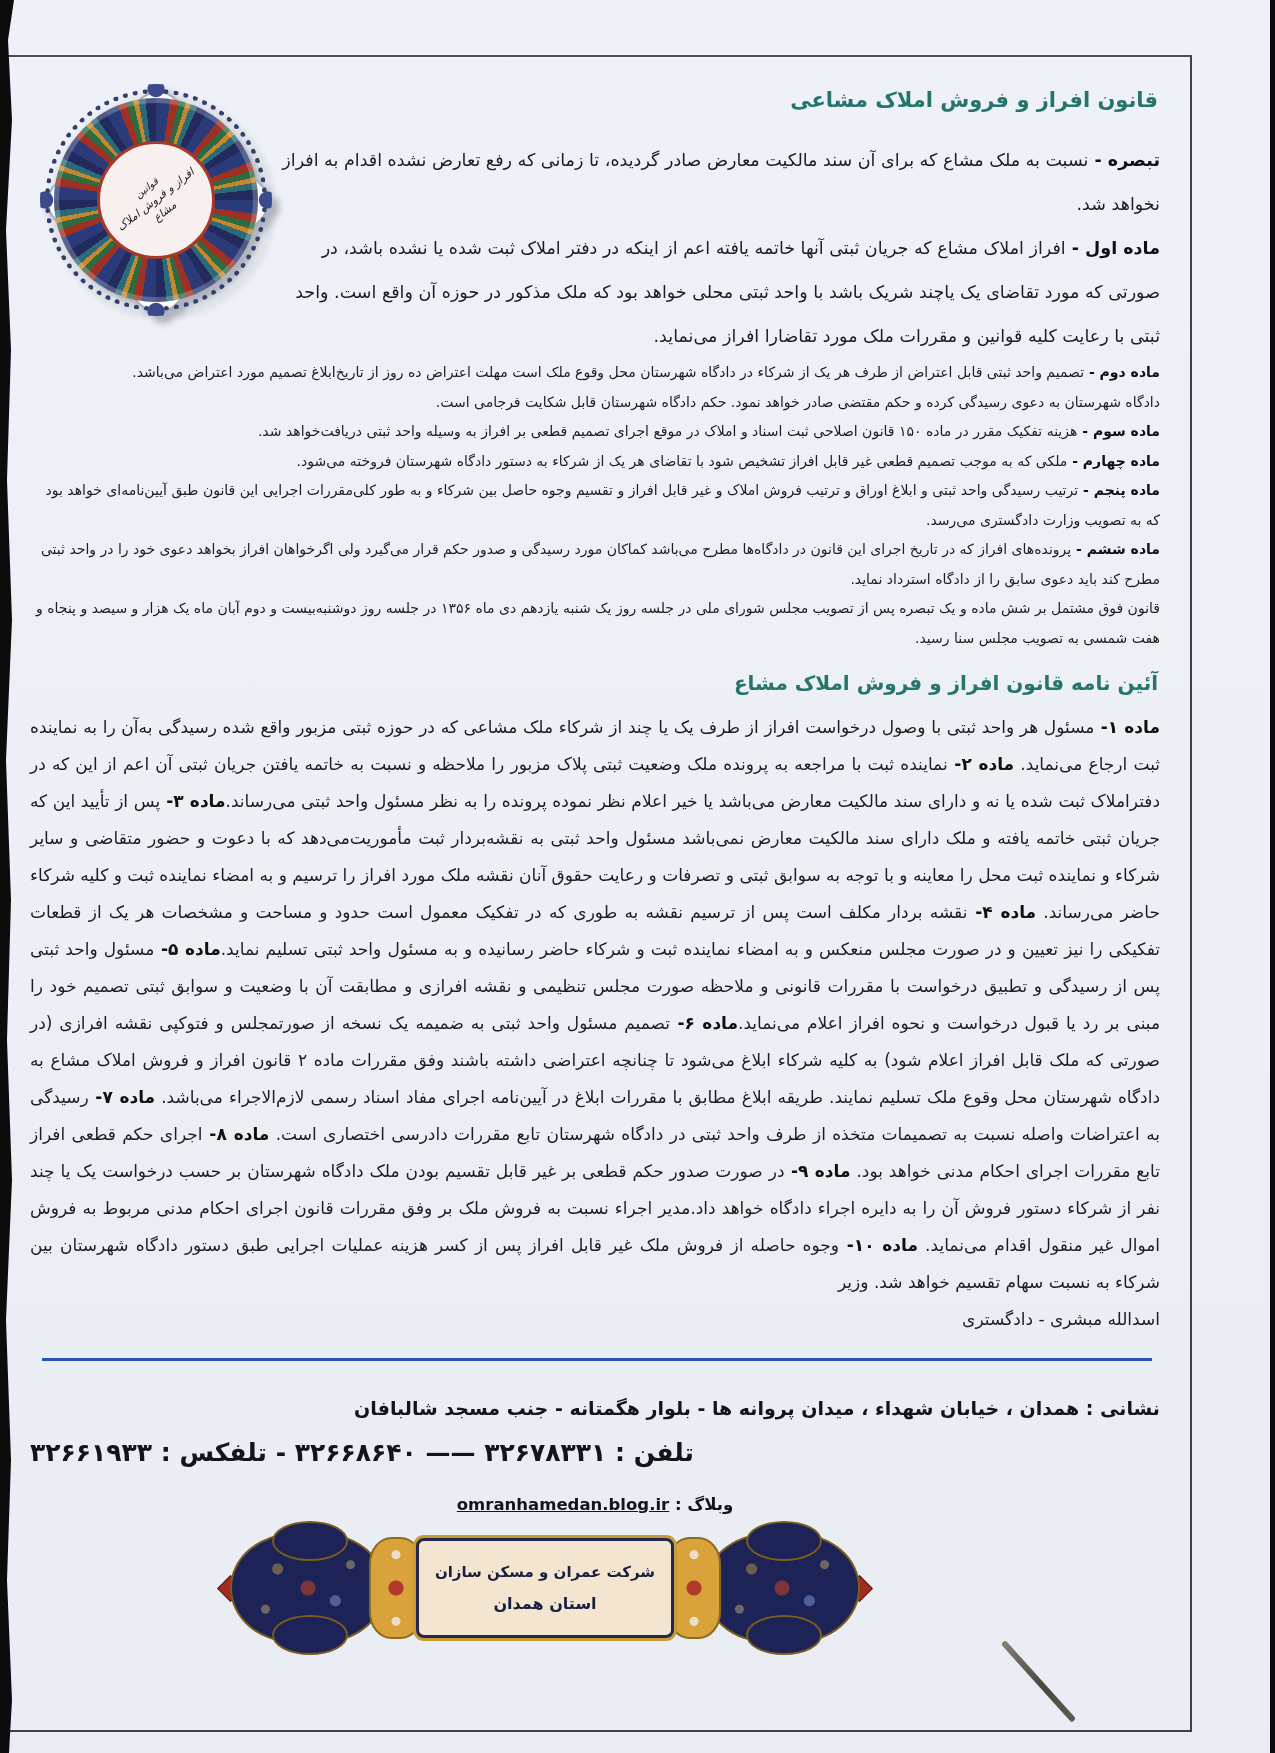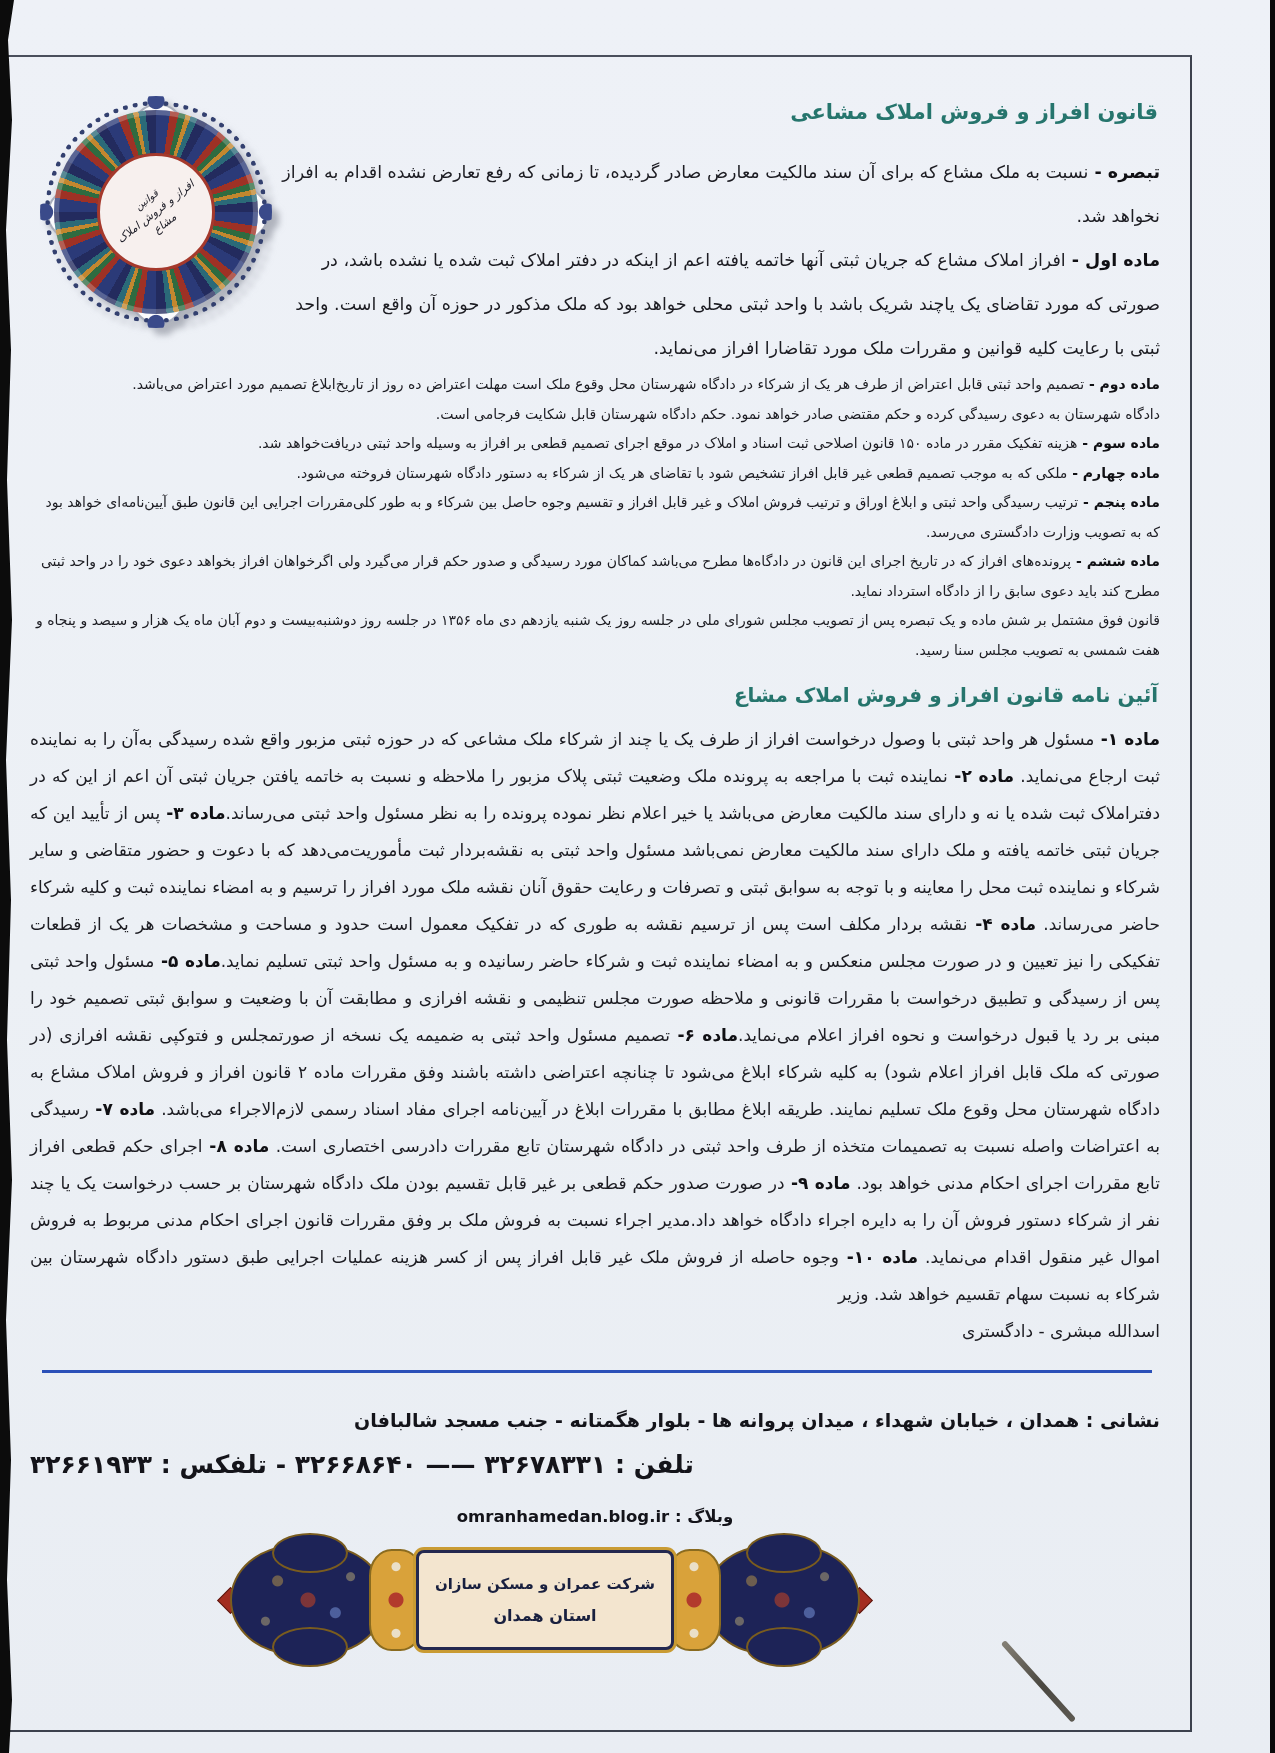--- a/index.html
+++ b/index.html
@@ -20,21 +20,21 @@
     position:absolute; left:0; top:55px; width:1192px; height:1677px;
     border-top:2px solid #4a4f5c; border-right:2px solid #3c414d; border-bottom:2px solid #3c414d;
     box-sizing:border-box; pointer-events:none;
   }
   .smudge {
     position:absolute; left:1000px; top:1642px; width:6px; height:106px;
     background:linear-gradient(180deg,#6b6456 0%,#221e14 55%,#3a352a 100%);
     border-radius:4px; transform:rotate(-42deg); transform-origin:top center; opacity:.8;
   }
   
-  .content { position:absolute; left:30px; top:58px; width:1130px; direction:rtl; text-align:right; }
+  .content { position:absolute; left:30px; top:46px; width:1130px; direction:rtl; text-align:right; }
   .law-title { font-size:21px; font-weight:bold; color:#26756d; margin:42px 2px 26px 0; }
   .reg-title { font-size:20px; font-weight:bold; color:#26756d; margin:18px 2px 14px 0; }
   .blockA p { font-size:17.5px; line-height:44px; margin:0; }
   .blockB p { font-size:14px; line-height:29.5px; margin:0; }
   .reg-body { font-size:17px; line-height:37px; margin:0; text-align:justify; text-align-last:right; }
   .signature { font-size:17px; line-height:37px; margin:0; }
   .b { font-weight:bold; color:#101014; }
   
   .emblem-float {
     float:left; width:245px; height:238px; margin:-54px 26px 8px 4px;
@@ -65,21 +65,21 @@
     display:flex; align-items:center; justify-content:center; box-sizing:border-box;
   }
   .emblem-cal { transform:rotate(-38deg); text-align:center; font-style:italic; color:#20202a; direction:rtl; }
   .emblem-cal .top { display:block; font-size:10px; line-height:14px; }
   .emblem-cal .main { display:block; font-size:11px; line-height:15px; }
   
   .divider { border:none; border-top:3px solid #2b50b8; margin:20px 8px 0 12px; }
   .footer-address { text-align:right; font-weight:bold; font-size:19px; margin-top:36px; color:#14141a; }
   .footer-phone { text-align:left; font-weight:bold; font-size:25px; margin-top:19px; color:#14141a; }
   .footer-blog { text-align:center; font-weight:bold; font-size:16.5px; margin-top:28px; color:#14141a; }
-  .footer-blog .latin { direction:ltr; unicode-bidi:embed; }
+  .footer-blog .latin { direction:ltr; unicode-bidi:embed;text-decoration:underline; }
   
   .banner {
     width:690px; height:124px; margin:12px auto 0; transform:translateX(-50px);
     display:flex; align-items:center; justify-content:center; direction:ltr; position:relative;
   }
   .b-tip { width:17px; height:17px; background:#a32c20; border:1px solid #5a1a12; transform:rotate(45deg); flex:none; }
   .b-cluster {
     width:152px; height:106px; flex:none; position:relative; margin:0 -10px; z-index:1;
     background-color:#1d2357; border:2px solid #7a5c1e; border-radius:46% / 56%;
     background-image:

